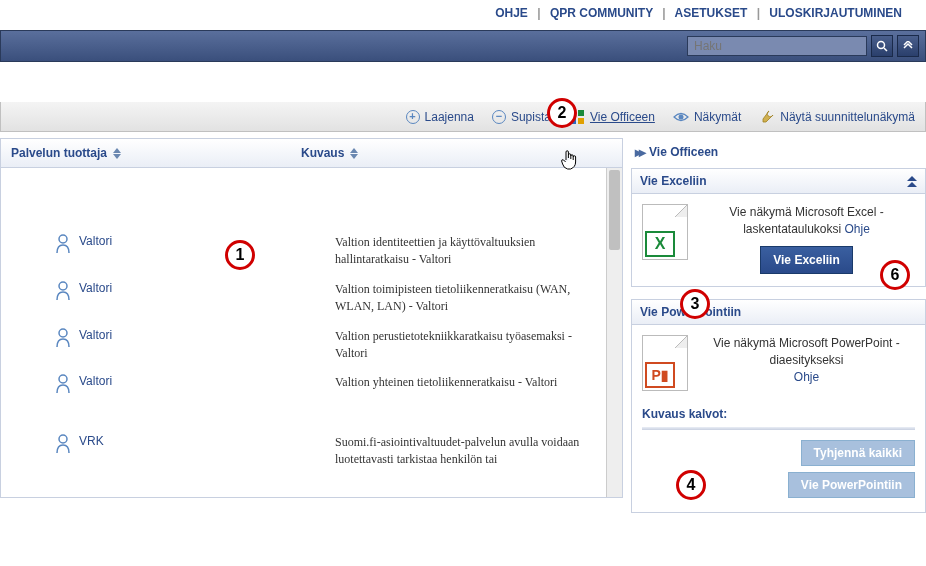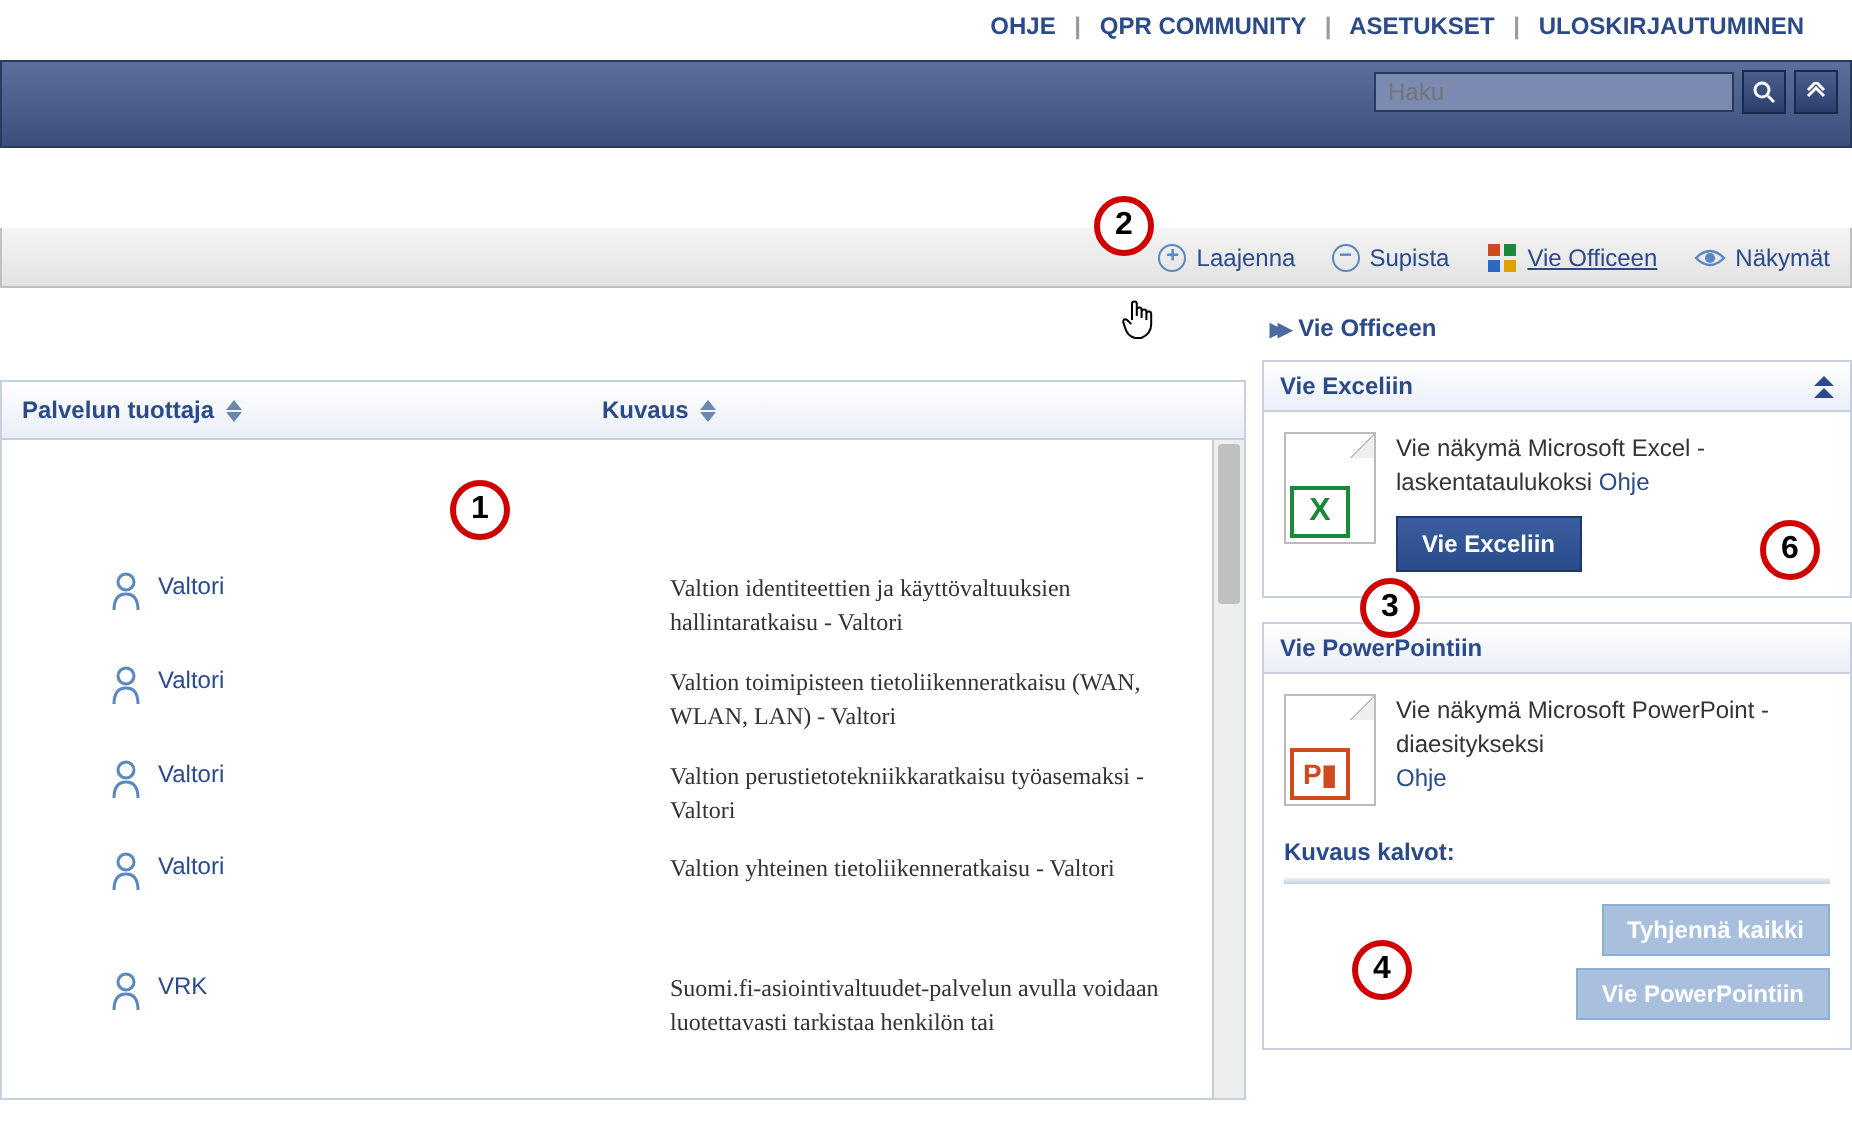--- a/index.html
+++ b/index.html
@@ -14,21 +14,21 @@
     text-align: right;
     padding: 6px 24px 10px 0;
     font-size: 12px;
     color: #2a4a8a;
     font-weight: bold;
   }
   .top-links a { color: #2a4a8a; text-decoration: none; cursor: pointer; }
   .sep { color: #999; margin: 0 6px; }
   .blue-bar {
     background: linear-gradient(#5a6f9c, #3a4f7c);
-    height: 44px;
+    height: 32px;
     border: 1px solid #2a3a5a;
     position: relative;
   }
   .search-wrap {
     position: absolute; right: 6px; top: 4px;
     display: flex; align-items: center; gap: 4px;
   }
   .search-input {
     width: 180px; height: 20px;
     background: #7a8ab0;
@@ -77,21 +77,20 @@
     align-items: flex-start;
   }
   .left-col { flex: 1; min-width: 0; }
   .right-col { width: 295px; margin-left: 8px; }
   .grid-head {
     background: linear-gradient(#fff, #eaeef6);
     border: 1px solid #c8d0e0;
     height: 30px;
     display: flex;
     align-items: center;
-    margin-top: 40px;
   }
   .gh-cell {
     padding: 0 10px;
     color: #2a4a8a;
     font-weight: bold;
     display: flex; align-items: center; gap: 6px;
     cursor: pointer;
   }
   .gh-1 { width: 290px; }
   .sort-icon {
@@ -163,21 +162,21 @@
     width: 30px; height: 26px; border: 2px solid #1a8a3a;
     color: #1a8a3a; display:flex; align-items:center; justify-content:center;
     font-weight: bold; font-size: 16px; background:#fff;
   }
   .ppt-badge {
     position: absolute; left: 2px; bottom: 2px;
     width: 30px; height: 26px; border: 2px solid #d04a20;
     color: #d04a20; display:flex; align-items:center; justify-content:center;
     font-weight: bold; font-size: 14px; background:#fff;
   }
-  .panel-text { flex: 1; font-size: 12px; color: #333; line-height: 1.4; }
+  .panel-text { flex: 1; font-size: 12px; color: #333; line-height: 1.4; text-align: center; }
   .panel-text a { color: #2a4a8a; text-decoration: none; cursor:pointer; }
   .btn {
     display: inline-block; margin-top: 8px;
     background: linear-gradient(#3a5fa0, #2a4a8a);
     color: #fff; font-weight: bold; font-size: 12px;
     padding: 5px 12px; border: 1px solid #1a3a6a;
     cursor: pointer;
   }
   .btn-disabled {
     background: #a8c0dd; border: 1px solid #8ab0d0; color: #fff;
@@ -260,20 +259,28 @@
     <a>Vie Officeen</a>
   </div>
   <div class="tool-item">
     <span class="eye-icon">
       <svg width="16" height="12" viewBox="0 0 16 12">
             <path d="M1 6 Q8 -1 15 6 Q8 13 1 6 Z" fill="none" stroke="#5a87c0" stroke-width="1.2"></path>
             <circle cx="8" cy="6" r="2.5" fill="#5a87c0"></circle>
           </svg>
     </span>
     <span class="no-u">Näkymät</span>
+  </div>
+  <div class="tool-item">
+    <span class="wrench-icon">
+      <svg width="16" height="16" viewBox="0 0 16 16">
+            <path d="M10 2 a3 3 0 1 0 4 4 L7 13 L4 13 L4 10 Z" fill="#d0b050" stroke="#a08020" stroke-width="0.8"></path>
+          </svg>
+    </span>
+    <span class="no-u">Näytä suunnittelunäkymä</span>
   </div>
 </div>
 
 <div class="main">
 
   <div class="left-col">
     <div class="grid-head">
       <div class="gh-cell gh-1">
         <span>Palvelun tuottaja</span>
         <span class="sort-icon">

